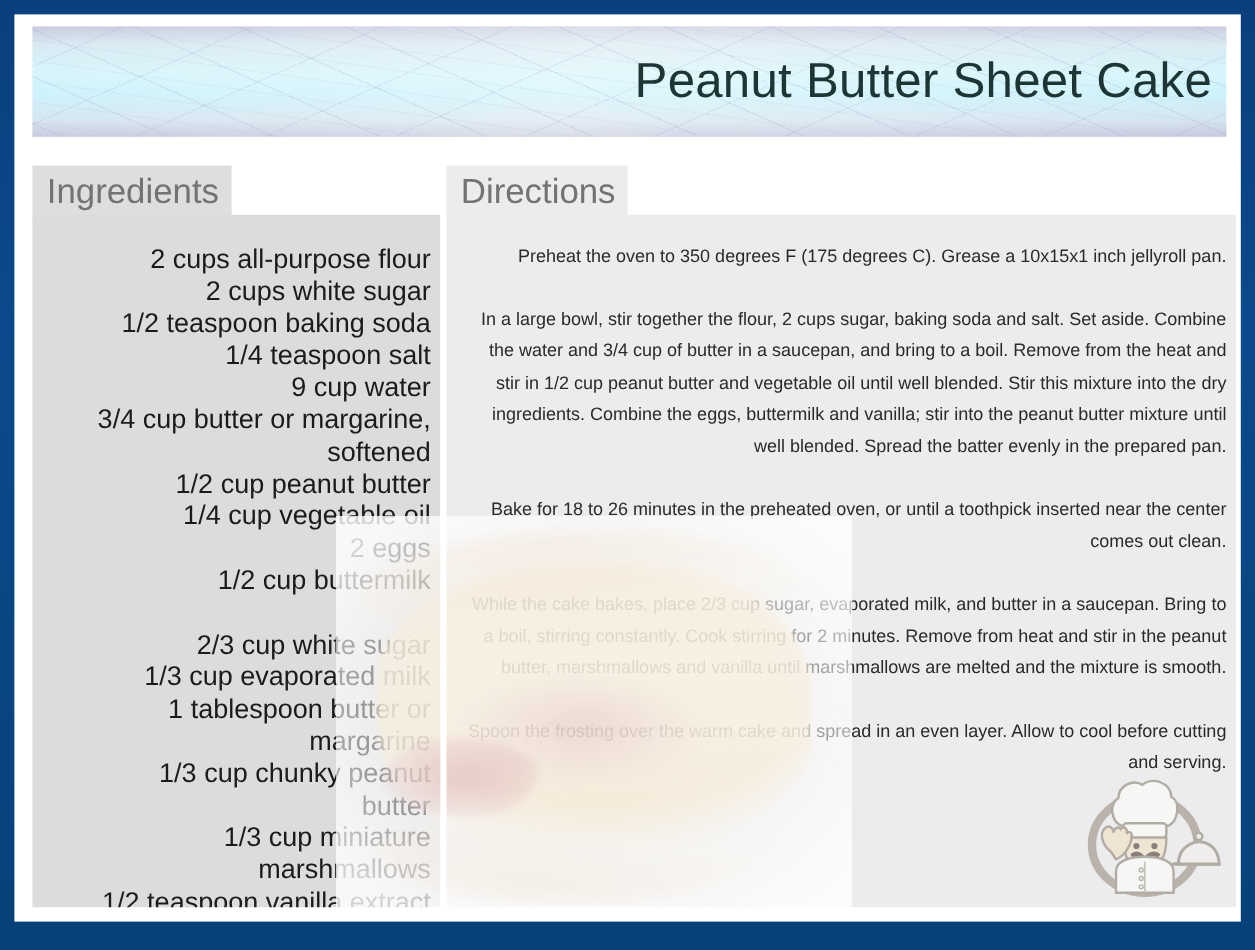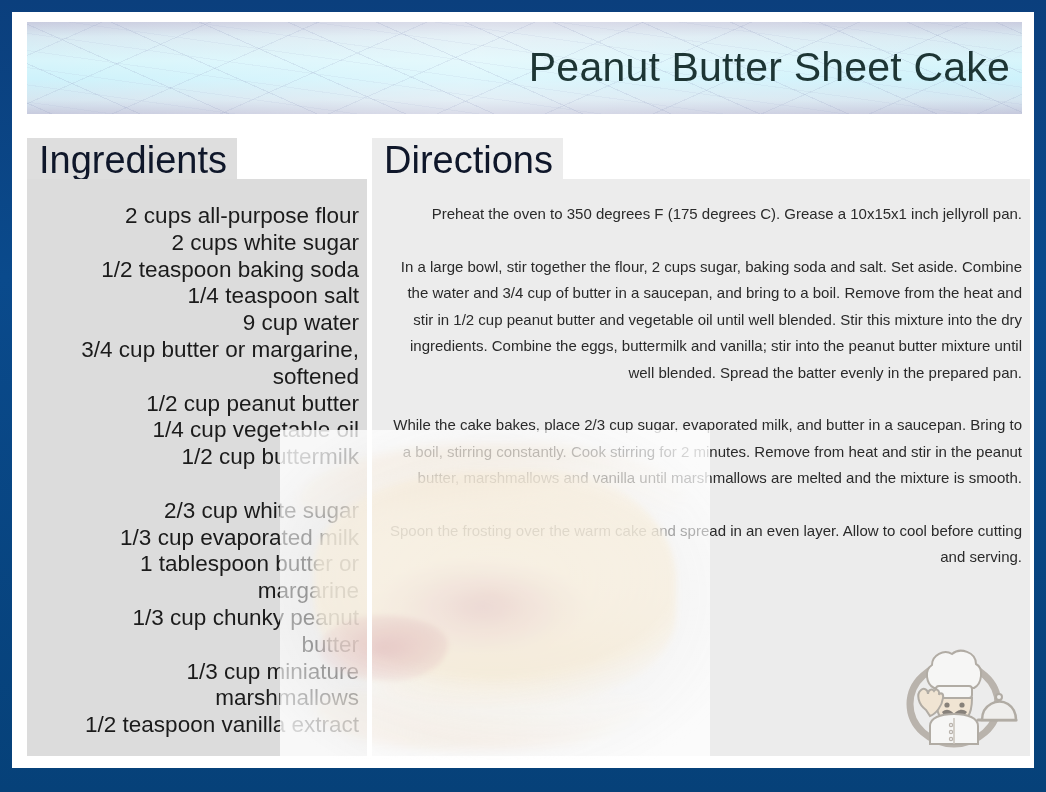--- a/index.html
+++ b/index.html
@@ -67,22 +67,22 @@
     font-weight: 400;
     letter-spacing: 0.2px;
     color: #1d3534;
     white-space: nowrap;
   }
 
   
   .tab {
     position: absolute;
     background: #dedede;
-    color: #0f172a;
-    font-size: 38px;
+    color: #737373;
+    font-size: 29px;
     line-height: 44px;
     padding: 0 10px 0 12px;
     white-space: nowrap;
   }
   .tab-ingredients { left: 15px;  top: 126px; }
   .tab-directions  { left: 360px; top: 126px; background: #ececec; }
 
   
   .col {
     position: absolute;
@@ -220,36 +220,38 @@
     <div class="col col-ingredients">
       <div class="ing-list">
           <div class="ing-line">2 cups all-purpose flour</div>
           <div class="ing-line">2 cups white sugar</div>
           <div class="ing-line">1/2 teaspoon baking soda</div>
           <div class="ing-line">1/4 teaspoon salt</div>
           <div class="ing-line">9 cup water</div>
           <div class="ing-line">3/4 cup butter or margarine, softened</div>
           <div class="ing-line">1/2 cup peanut butter</div>
           <div class="ing-line">1/4 cup vegetable oil</div>
+          <div class="ing-line">2 eggs</div>
           <div class="ing-line">1/2 cup buttermilk</div>
           <div class="ing-gap"></div>
           <div class="ing-line">2/3 cup white sugar</div>
           <div class="ing-line">1/3 cup evaporated milk</div>
           <div class="ing-line">1 tablespoon butter or margarine</div>
           <div class="ing-line">1/3 cup chunky peanut butter</div>
           <div class="ing-line">1/3 cup miniature marshmallows</div>
           <div class="ing-line">1/2 teaspoon vanilla extract</div>
         </div>
     </div>
 
     <div class="tab tab-directions">Directions</div>
     <div class="col col-directions">
       <div class="dir-body">
           <p class="dir-p">Preheat the oven to 350 degrees F (175 degrees C). Grease a 10x15x1 inch jellyroll pan.</p>
           <p class="dir-p">In a large bowl, stir together the flour, 2 cups sugar, baking soda and salt. Set aside. Combine the water and 3/4 cup of butter in a saucepan, and bring to a boil. Remove from the heat and stir in 1/2 cup peanut butter and vegetable oil until well blended. Stir this mixture into the dry ingredients. Combine the eggs, buttermilk and vanilla; stir into the peanut butter mixture until well blended. Spread the batter evenly in the prepared pan.</p>
+          <p class="dir-p">Bake for 18 to 26 minutes in the preheated oven, or until a toothpick inserted near the center comes out clean.</p>
           <p class="dir-p">While the cake bakes, place 2/3 cup sugar, evaporated milk, and butter in a saucepan. Bring to a boil, stirring constantly. Cook stirring for 2 minutes. Remove from heat and stir in the peanut butter, marshmallows and vanilla until marshmallows are melted and the mixture is smooth.</p>
           <p class="dir-p">Spoon the frosting over the warm cake and spread in an even layer. Allow to cool before cutting and serving.</p>
         </div>
 
       <svg class="chef-logo" viewBox="0 0 132 118">
         <ellipse cx="64" cy="72" rx="44" ry="40" fill="none" stroke="#9b9186" stroke-width="7"></ellipse>
         <path d="M44 56 C36 52 34 38 42 33 C42 23 54 17 62 22 C70 15 86 20 86 32 C94 36 92 52 84 56 Z" fill="#fdfdfb" stroke="#8e8579" stroke-width="2"></path>
         <rect x="46" y="54" width="36" height="12" rx="3" fill="#fdfdfb" stroke="#8e8579" stroke-width="2"></rect>
         <path d="M46 66 C46 84 52 92 64 92 C76 92 82 84 82 66 Z" fill="#f3e0c4" stroke="#8e8579" stroke-width="2"></path>
         <circle cx="57" cy="73" r="2.6" fill="#4a4036"></circle>

